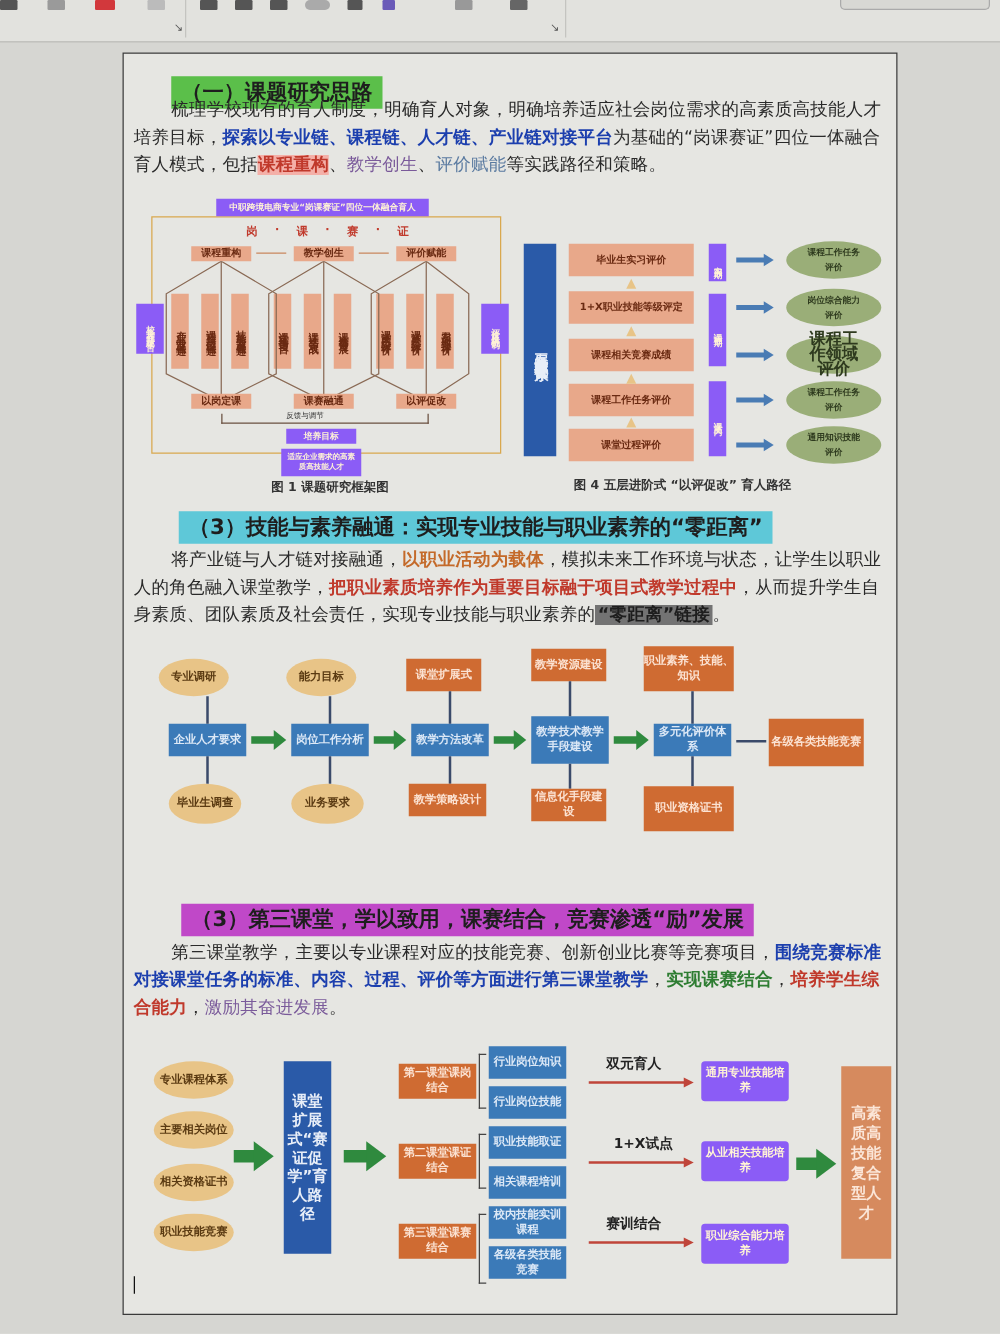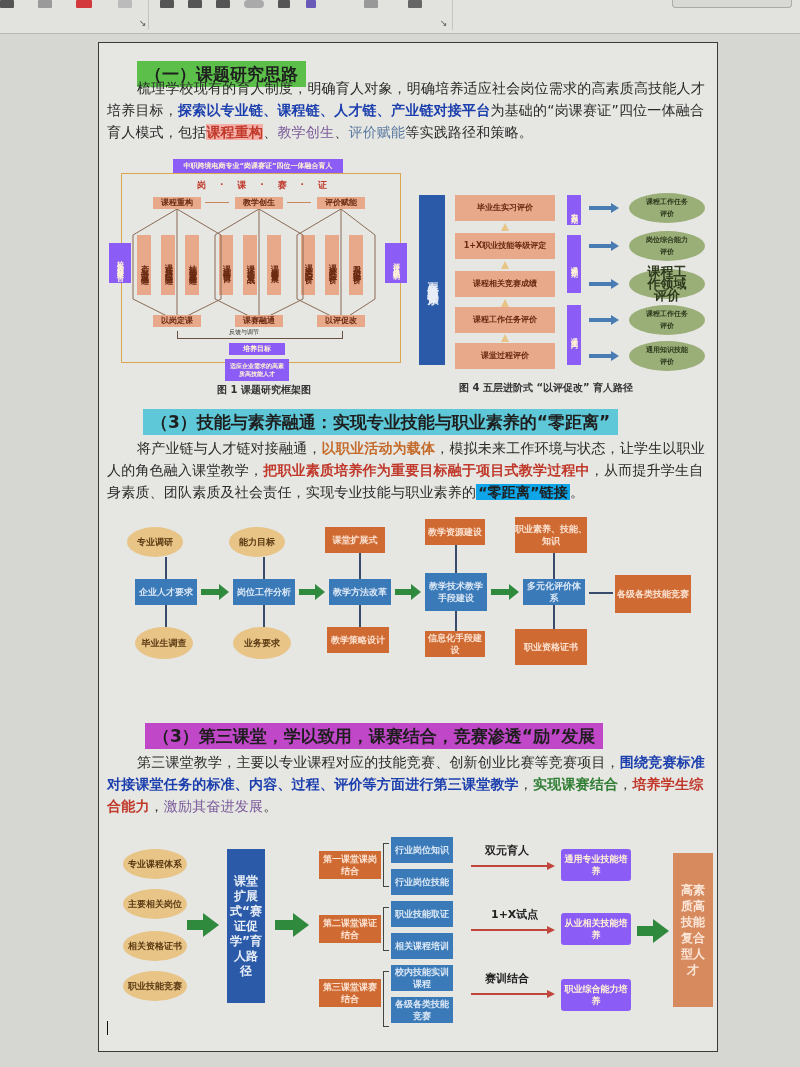--- a/index.html
+++ b/index.html
@@ -34,21 +34,21 @@
   .para {
     position: absolute; font-size: 14px; line-height: 22px; color: #2a2a2a;
     letter-spacing: 0.2px;
   }
   .para .b { color: #1c3fae; font-weight: bold; }
   .para .r { color: #c0392b; font-weight: bold; }
   .para .o { color: #c46a2a; font-weight: bold; }
   .para .p { color: #7a5a9a; }
   .para .lb { color: #5a7aa0; }
   .para .g { color: #2e7d32; font-weight: bold; }
-  .para .hl-g { background: #0ea5e9; font-weight: bold; color: #1e1e1e; padding: 0 2px; }
+  .para .hl-g { background: #737373; font-weight: bold; color: #1e1e1e; padding: 0 2px; }
   .para .hl-r { background: #f4b0a8; }
 
   .box {
     position: absolute; display: flex; align-items: center; justify-content: center;
     text-align: center; font-size: 9px; line-height: 12px; font-weight: bold;
   }
   .ellipse { border-radius: 50%; }
   .tan { background: #e8c487; color: #5a3a12; }
   .blue { background: #3b7ab8; color: #dce8f6; }
   .orange { background: #cf6b32; color: #fbe2d2; }

